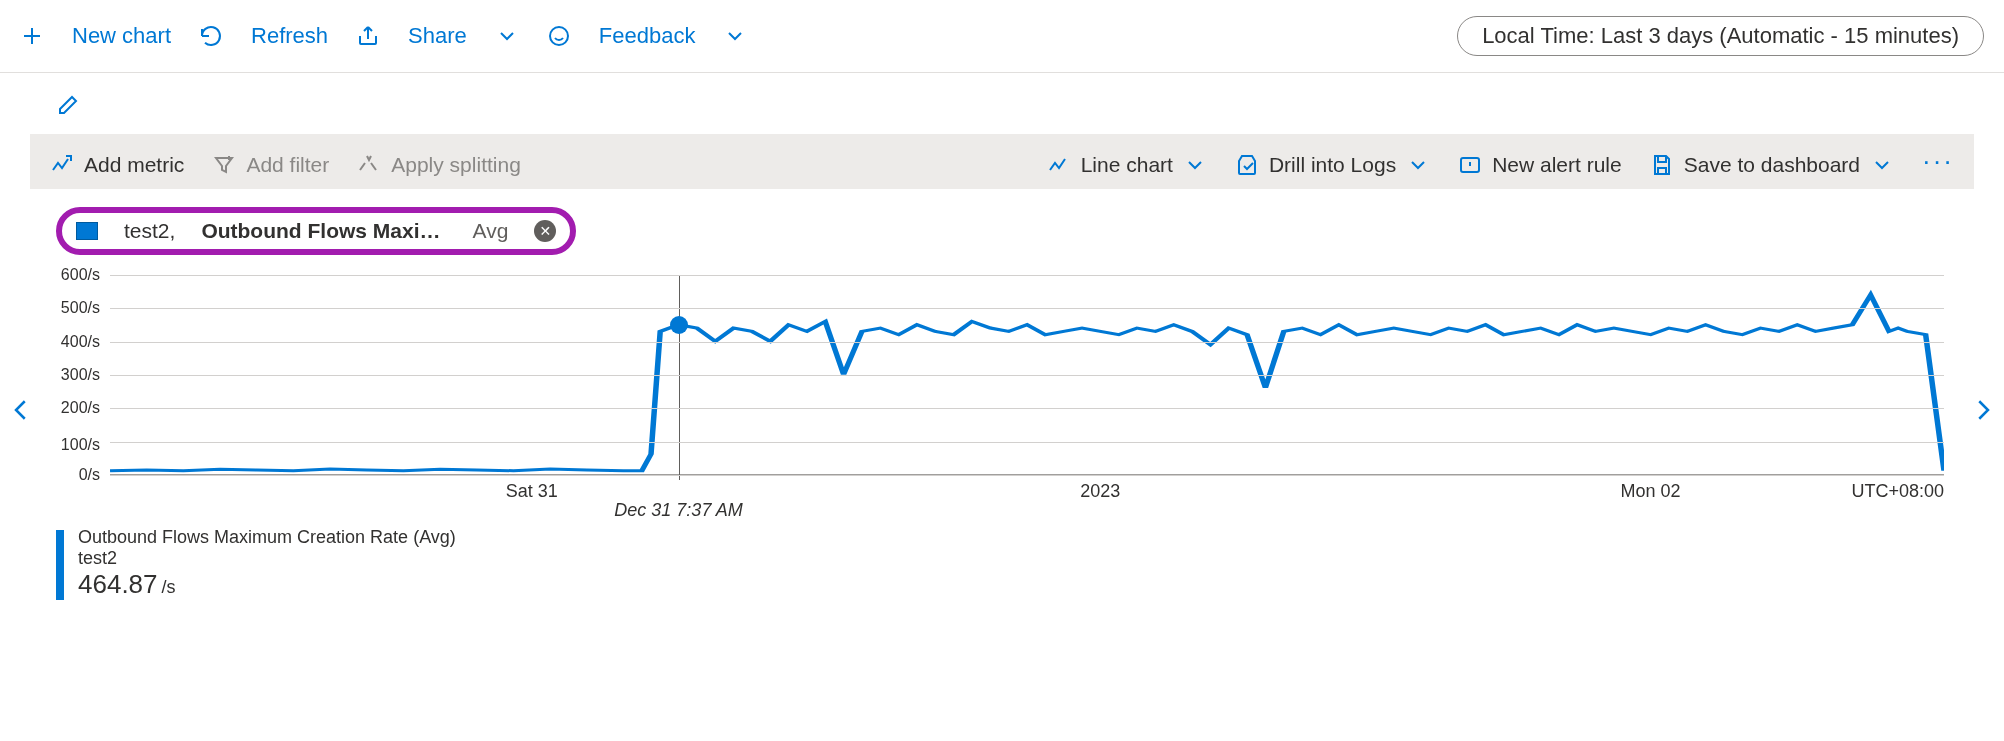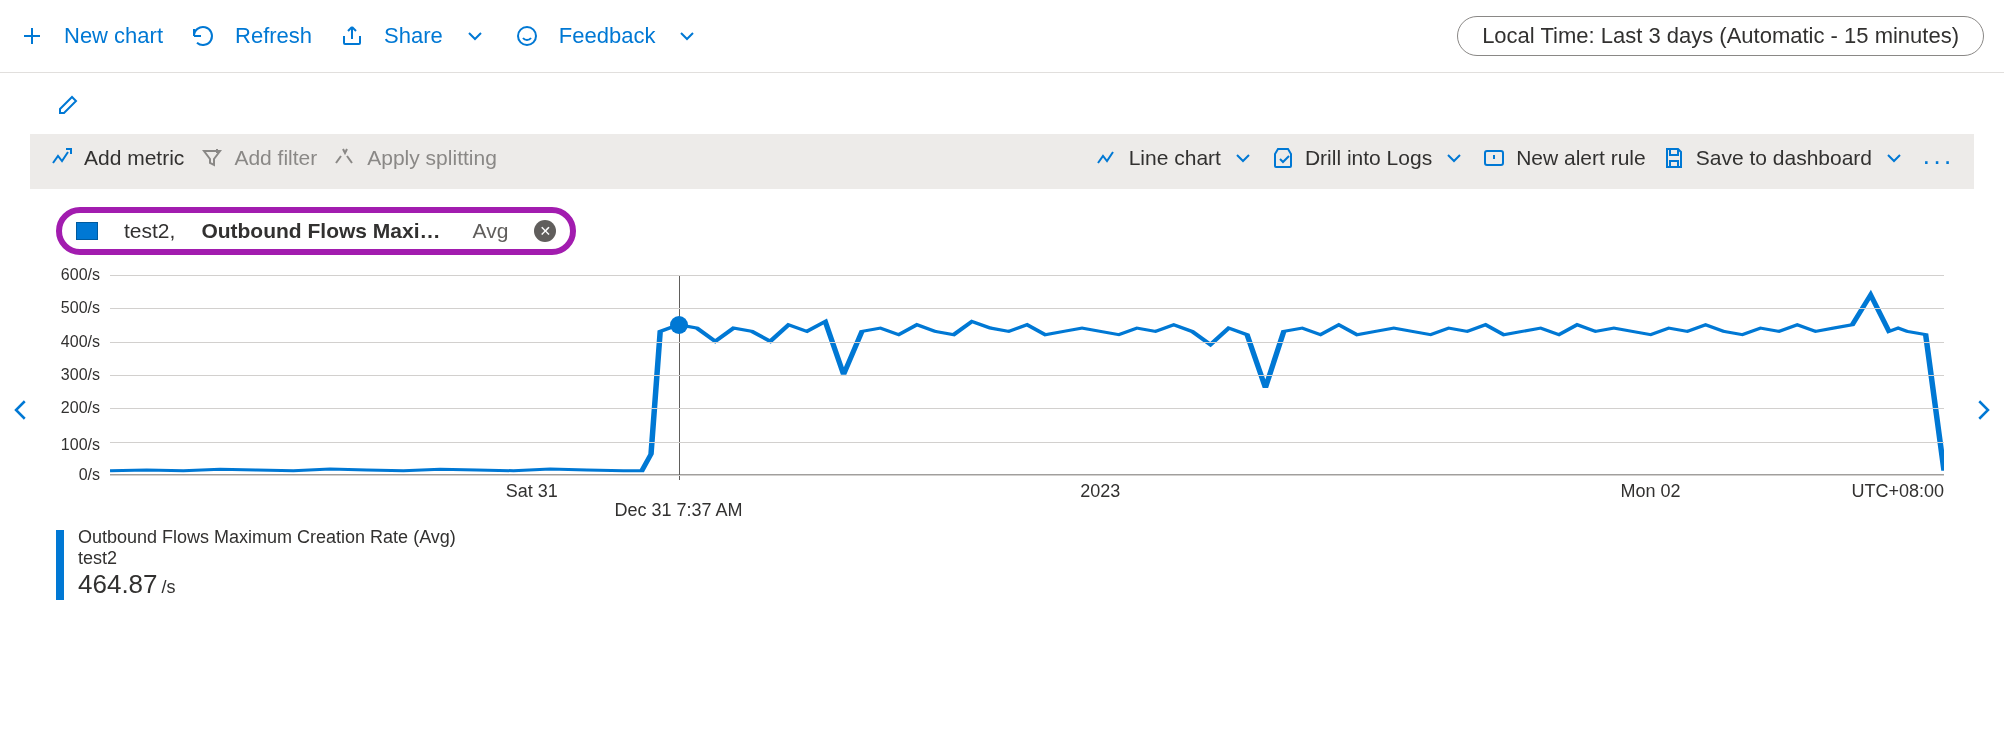--- a/index.html
+++ b/index.html
@@ -1,28 +1,28 @@
 <!DOCTYPE html>
 <html><head>
 <meta charset="utf-8">
 <style>
   * { box-sizing: border-box; margin: 0; padding: 0; }
   body { font-family: "Segoe UI", Arial, sans-serif; font-size: 18px; color: #323130; background: #fff; width: 2004px; }
 
   .topbar { display: flex; align-items: center; padding: 16px 20px; border-bottom: 1px solid #e1dfdd; gap: 28px; }
-  .topbar .btn { display: inline-flex; align-items: center; gap: 20px; color: #0078d4; cursor: pointer; font-size: 22px; }
+  .topbar .btn { display: inline-flex; align-items: center; gap: 28px; color: #0078d4; cursor: pointer; font-size: 22px; }
   .topbar .spacer { flex: 1; }
   .timepill { border: 1px solid #8a8886; border-radius: 999px; padding: 6px 24px; font-size: 22px; color: #323130; }
   .timepill b { font-weight: 400; }
 
   .title-row { padding: 20px 56px 12px; display: flex; align-items: center; gap: 14px; }
   .title-row .title { font-size: 26px; font-weight: 400; color: #323130; }
   .title-row .edit { color: #0078d4; cursor: pointer; }
 
-  .toolbar { margin: 0 30px 14px; background: #edebe9; display: flex; align-items: flex-start; gap: 16px; padding: 12px 20px; }
+  .toolbar { margin: 0 30px 14px; background: #edebe9; display: flex; align-items: flex-end; gap: 28px; padding: 12px 20px; }
   .toolbar .tbtn { display: inline-flex; align-items: center; gap: 10px; font-size: 21px; cursor: pointer; }
   .toolbar .tbtn.primary { color: #323130; }
   .toolbar .tbtn.muted { color: #8a8886; }
   .toolbar .grow { flex: 1; }
   .toolbar .more-icon { color: #0078d4; font-size: 26px; letter-spacing: 2px; cursor: pointer; }
 
   .chip-row { padding: 4px 56px 10px; }
   .chip { display: inline-flex; align-items: center; gap: 26px; border: 6px solid #a21caf; border-radius: 999px; padding: 6px 14px; font-size: 21px; cursor: pointer; }
   .chip .sq { width: 22px; height: 18px; background: #0078d4; border: 1px solid #005a9e; display: inline-block; }
   .chip .bold { font-weight: 600; }
@@ -36,21 +36,21 @@
 
   .chart-inner { margin-left: 70px; margin-right: 20px; }
   .plot { position: relative; height: 200px; border-bottom: 1px solid #a19f9d; }
   .gridline { position: absolute; left: 0; right: 0; border-top: 1px solid #d2d0ce; }
   .ylabel { position: absolute; right: 100%; padding-right: 10px; font-size: 16px; color: #323130; transform: translateY(-50%); white-space: nowrap; }
   .xlabels { position: relative; height: 28px; margin-top: 6px; font-size: 18px; color: #323130; text-align: center; }
   .xlabel { position: absolute; transform: translateX(-50%); }
   .xlabel.right { transform: translateX(-100%); }
   .hover-line { position: absolute; top: 0; bottom: -6px; width: 1px; background: #605e5c; }
   .hover-dot { position: absolute; width: 18px; height: 18px; border-radius: 50%; background: #0078d4; transform: translate(-50%,-50%); }
-  .hover-label { position: absolute; top: 100%; margin-top: 26px; font-size: 18px; color: #323130; transform: translateX(-50%); white-space: nowrap; }
+  .hover-label { position: absolute; top: 100%; margin-top: 26px; font-size: 18px; color: #323130; transform: translateX(-50%); white-space: nowrap; font-style: italic; }
 
   svg.series { position: absolute; inset: 0; width: 100%; height: 100%; }
 
   .legend { padding: 18px 56px; display: flex; align-items: flex-end; gap: 14px; }
   .legend .bar { width: 8px; height: 70px; background: #0078d4; }
   .legend .txt { display: flex; flex-direction: column; }
   .legend .name { font-size: 18px; color: #323130; }
   .legend .sub { font-size: 18px; color: #323130; }
   .legend .val { font-size: 26px; color: #323130; }
   .legend .unit { font-size: 18px; color: #323130; margin-left: 4px; }

